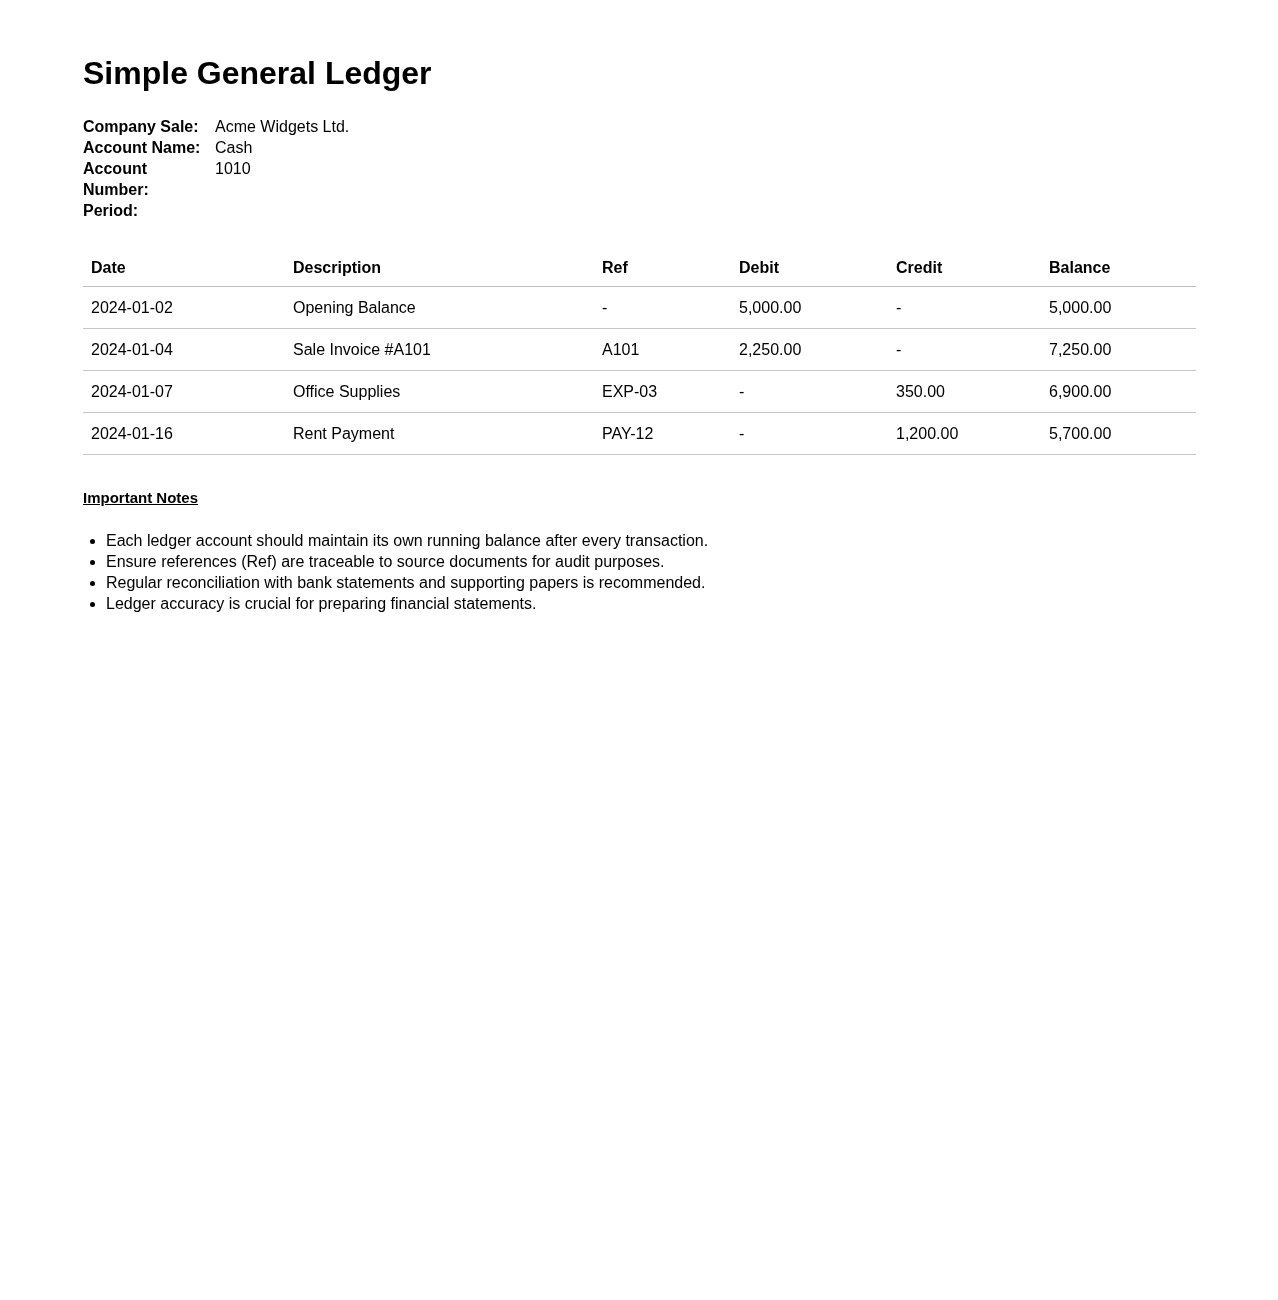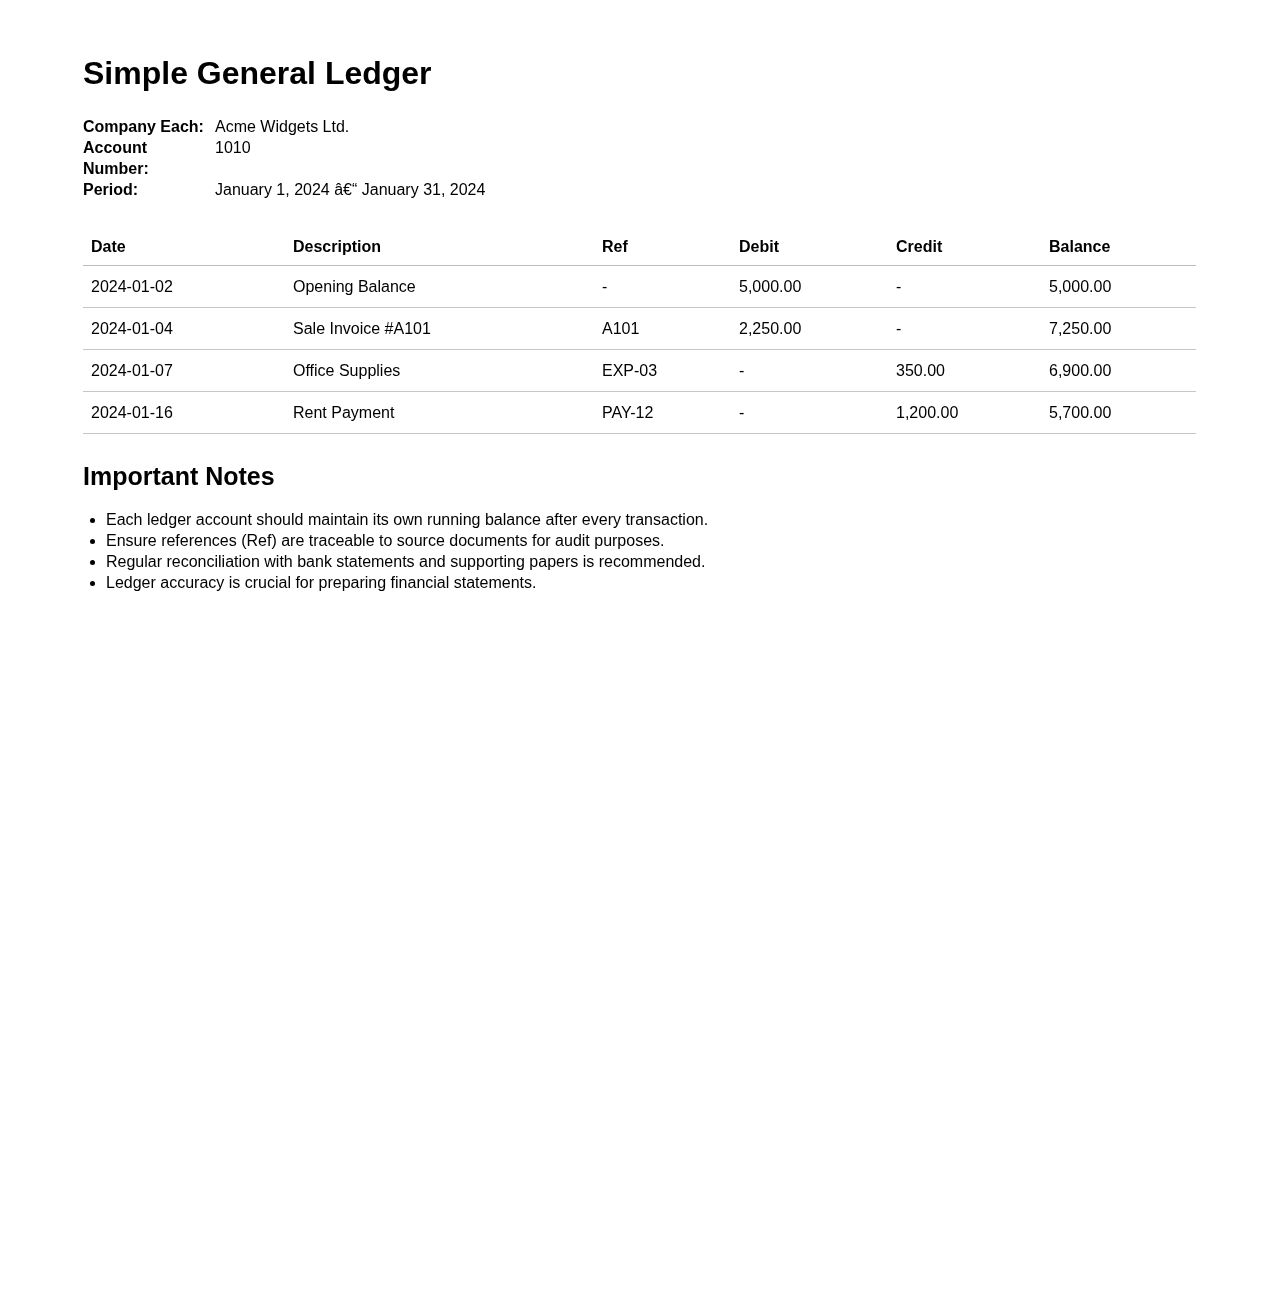--- a/index.html
+++ b/index.html
@@ -43,52 +43,56 @@
   }
   table.ledger td {
     padding: 10px 8px;
     line-height: 21px;
     border-bottom: 1px solid #c6c6c6;
     margin-top: 26px;
   }
 
   .notes-title {
     margin: 30px 0 0 0;
-    font-size: 25px;
+    font-size: 15px;
     line-height: 25px;
     font-weight: 700;
+    text-decoration: underline;
   }
   .notes-list {
     margin: 20px 0 0 0;
     padding-left: 23px;
   }
   .notes-list li {
     line-height: 21px;
     margin: 0;
   }
 </style>
 </head>
 <body>
 
 <div class="page">
 
   <h1 class="title">Simple General Ledger</h1>
 
   <div class="meta">
     <div class="meta-row">
-      <span class="meta-label">Company Each:</span>
+      <span class="meta-label">Company Sale:</span>
       <span class="meta-value">Acme Widgets Ltd.</span>
+    </div>
+    <div class="meta-row">
+      <span class="meta-label">Account Name:</span>
+      <span class="meta-value">Cash</span>
     </div>
     <div class="meta-row">
       <span class="meta-label">Account Number:</span>
       <span class="meta-value">1010</span>
     </div>
     <div class="meta-row">
       <span class="meta-label">Period:</span>
-      <span class="meta-value">January 1, 2024 â€“ January 31, 2024</span>
     </div>
   </div>
 
   <table class="ledger">
     <colgroup>
       <col style="width:202px">
         <col style="width:309px">
         <col style="width:137px">
       <col style="width:157px">
         <col style="width:153px">

